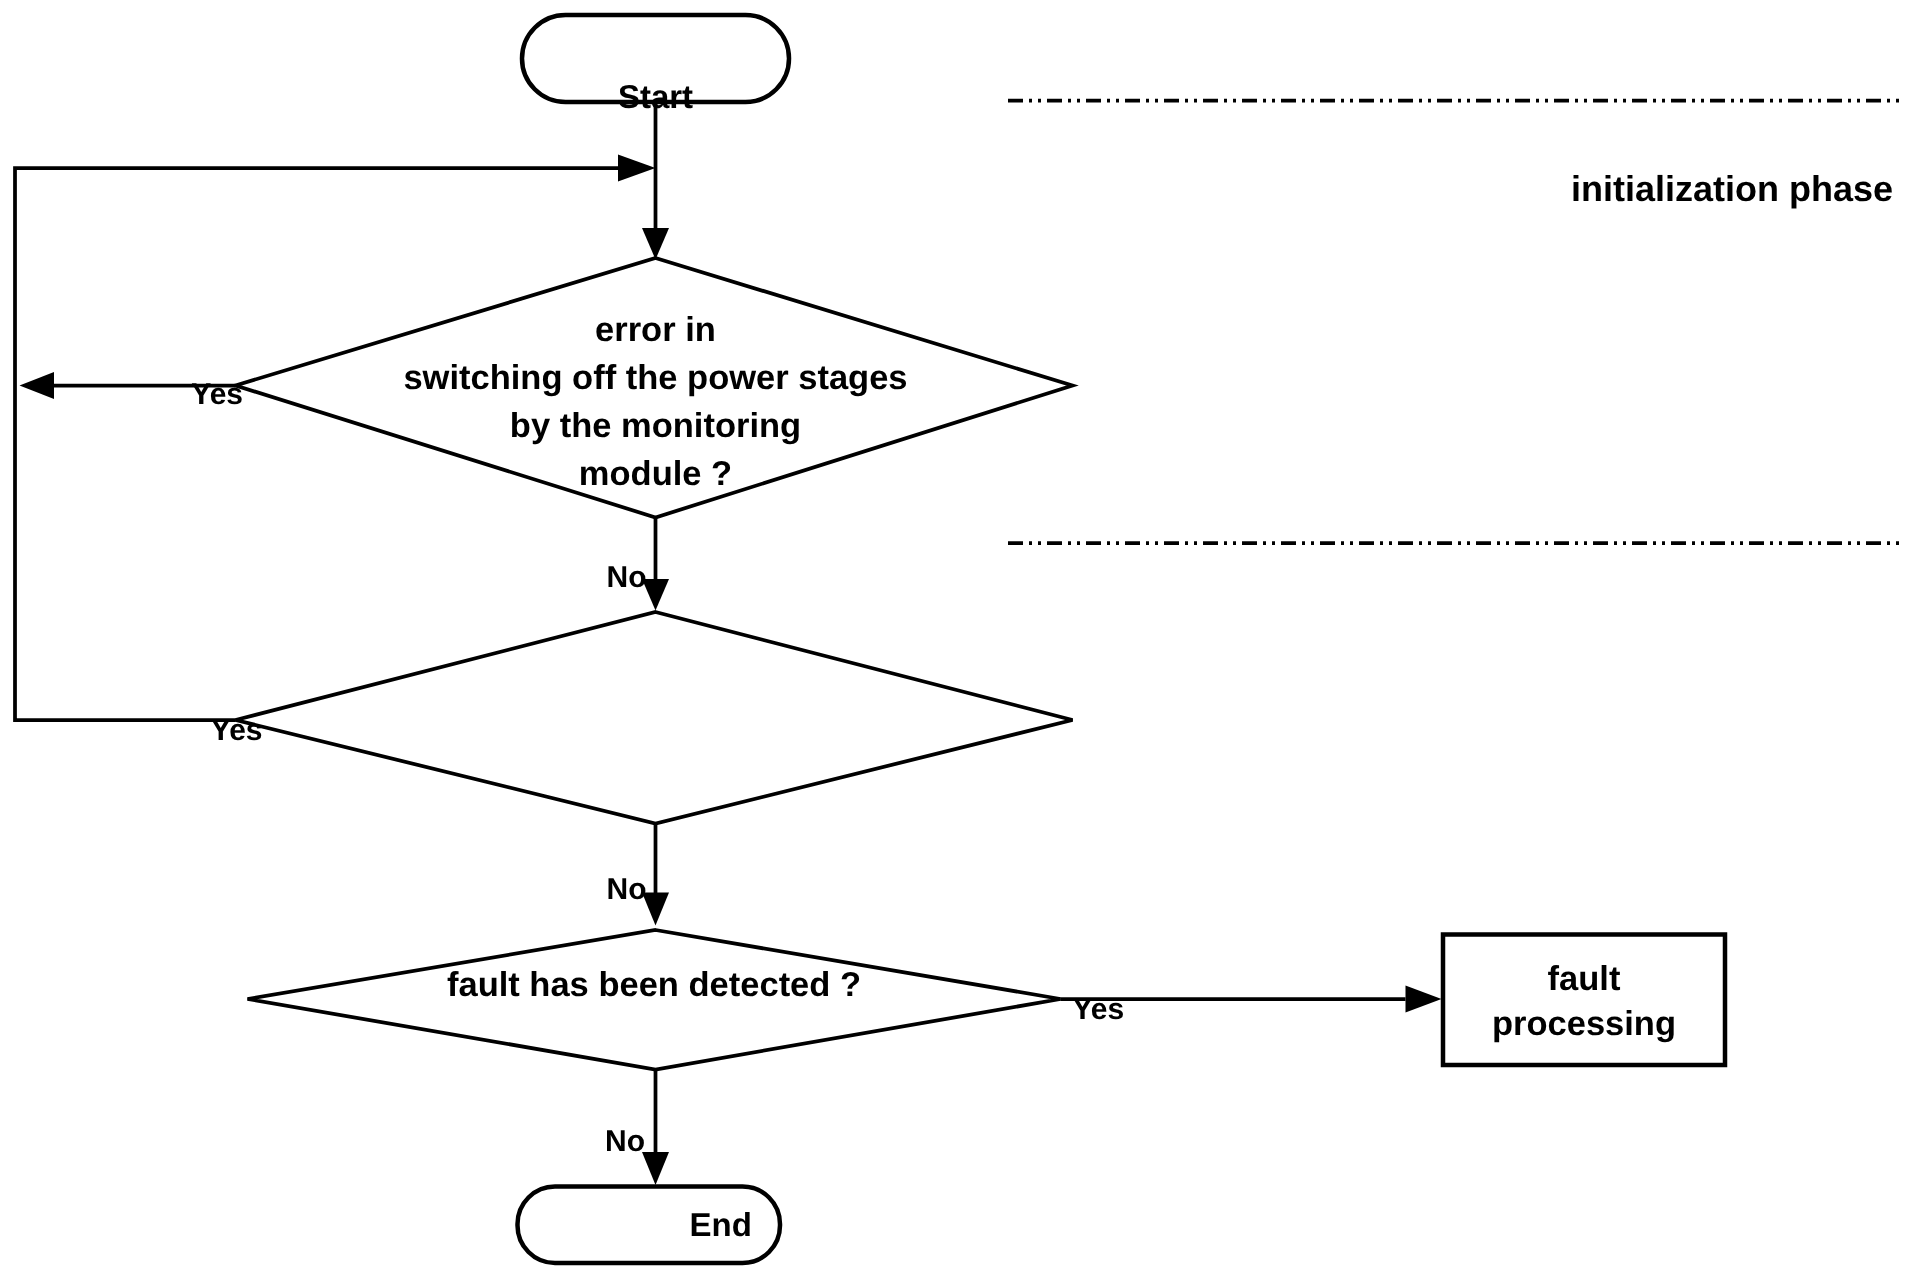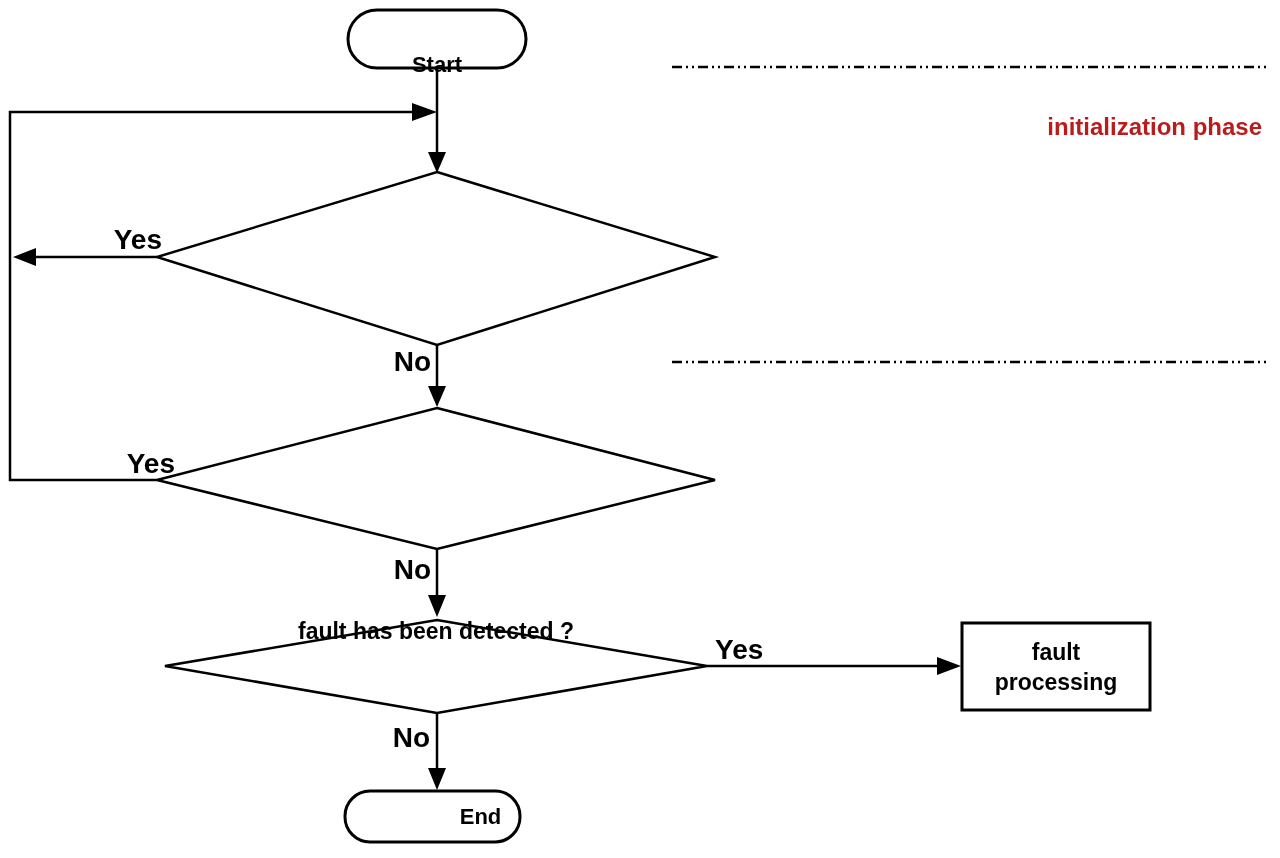--- a/index.html
+++ b/index.html
@@ -37,36 +37,37 @@
   .decision-label {
     font-size: 23px;
     line-height: 32px;
   }
   .process-label {
     font-size: 23px;
     line-height: 30px;
   }
   .edge-label {
     position: absolute;
-    font-size: 28px;
+    font-size: 20px;
     font-weight: bold;
     white-space: nowrap;
     color: #000000;
+    margin-top: 28px;
   }
   .edge-label.align-right {
     text-align: right;
   }
   .phase-label {
     position: absolute;
     right: 18px;
     font-size: 24px;
     font-weight: bold;
     white-space: nowrap;
     text-align: right;
-    color: #b91c1c;
+    color: #000000;
   }
 </style>
 </head>
 <body>
 
 <div id="stage">
 
   <svg id="wires" width="1280" height="858" viewBox="0 0 1280 858">
 
     <path d="M157,480 L10,480 L10,112 L412,112" fill="none" stroke="#000000" stroke-width="2.5"></path>
@@ -101,23 +102,27 @@
     <polygon points="428,768 446,768 437,790" fill="#000000"></polygon>
 
     <rect x="345" y="791" width="175" height="51" rx="25" ry="25" fill="#ffffff" stroke="#000000" stroke-width="3"></rect>
 
     <line x1="672" y1="67" x2="1267" y2="67" stroke="#000000" stroke-width="2.5" stroke-dasharray="10 4 2 4 2 4"></line>
     <line x1="672" y1="362" x2="1267" y2="362" stroke="#000000" stroke-width="2.5" stroke-dasharray="10 4 2 4 2 4"></line>
   </svg>
 
   <div class="node-label terminator-label" style="left:348px; top:10px; width:178px; height:58px;margin-top:26px;">Start</div>
 
+  <div class="node-label decision-label" style="left:167px; top:178px; width:540px; height:166px; padding-top:6px;">error in
+switching off the power stages
+by the monitoring
+module ?</div>
 
 
-  <div class="node-label decision-label" style="left:165px; top:584px; width:542px; height:93px;text-align:right;">fault has been detected ?</div>
+  <div class="node-label decision-label" style="left:165px; top:609px; width:542px; height:93px;text-align:right;">fault has been detected ?</div>
 
   <div class="node-label process-label" style="left:962px; top:623px; width:188px; height:87px;">fault
 processing</div>
 
   <div class="node-label terminator-label" style="left:345px; top:791px; width:175px; height:51px;padding-left:48px;">End</div>
 
   <div class="edge-label align-right" style="left:92px; top:224px; width:70px;">Yes</div>
   <div class="edge-label align-right" style="left:361px; top:346px; width:70px;">No</div>
 
   <div class="edge-label align-right" style="left:105px; top:448px; width:70px;">Yes</div>

